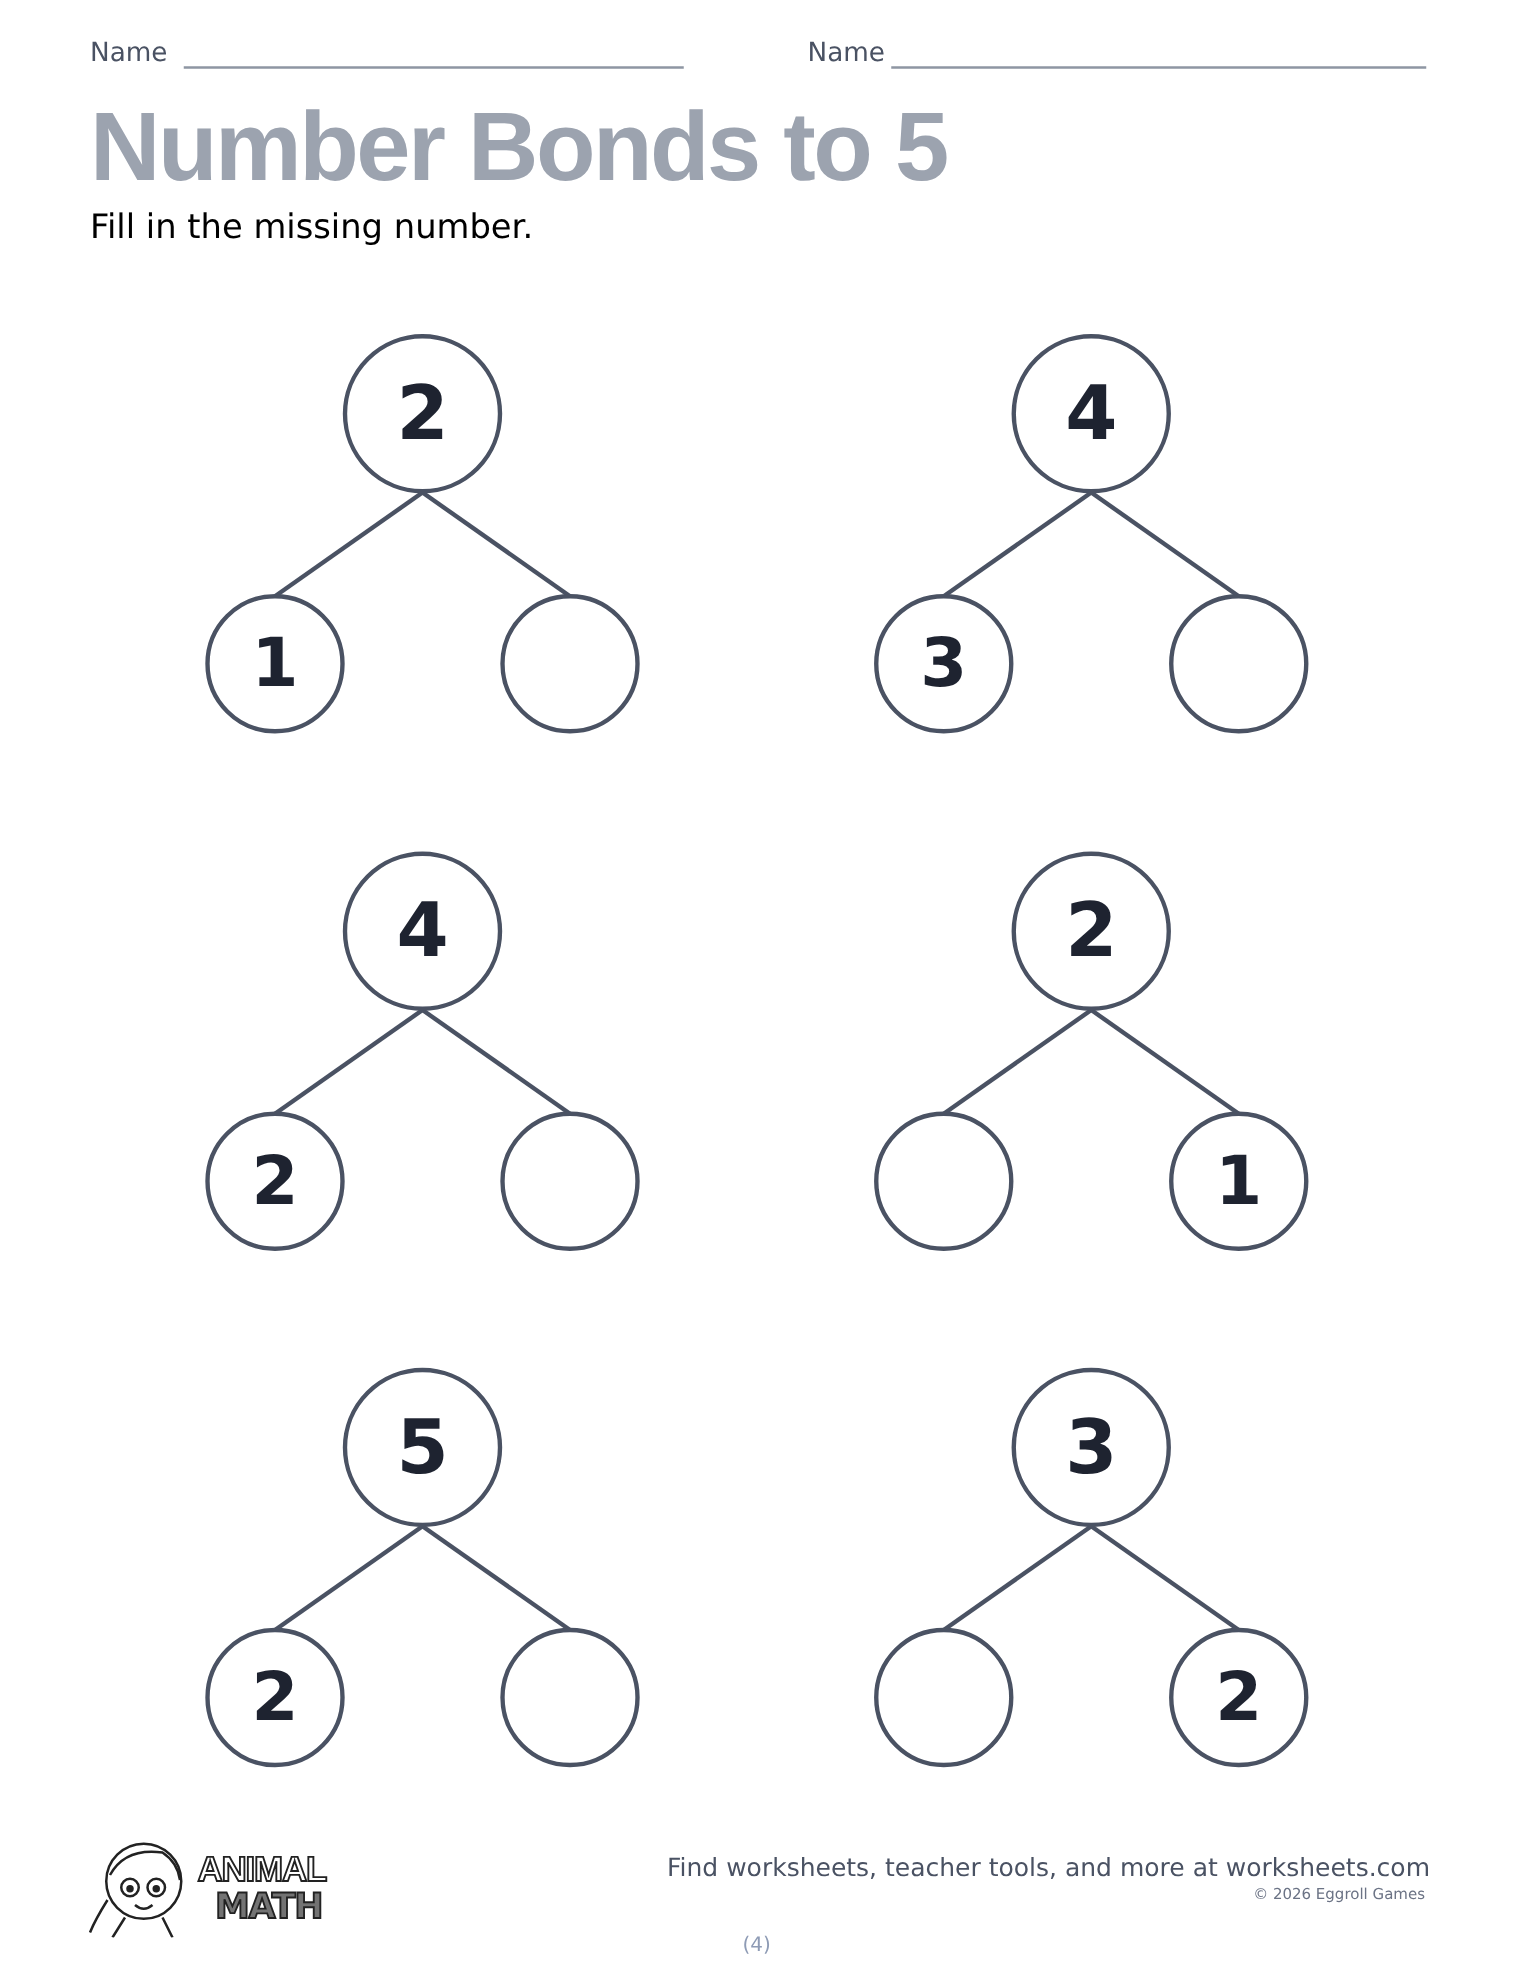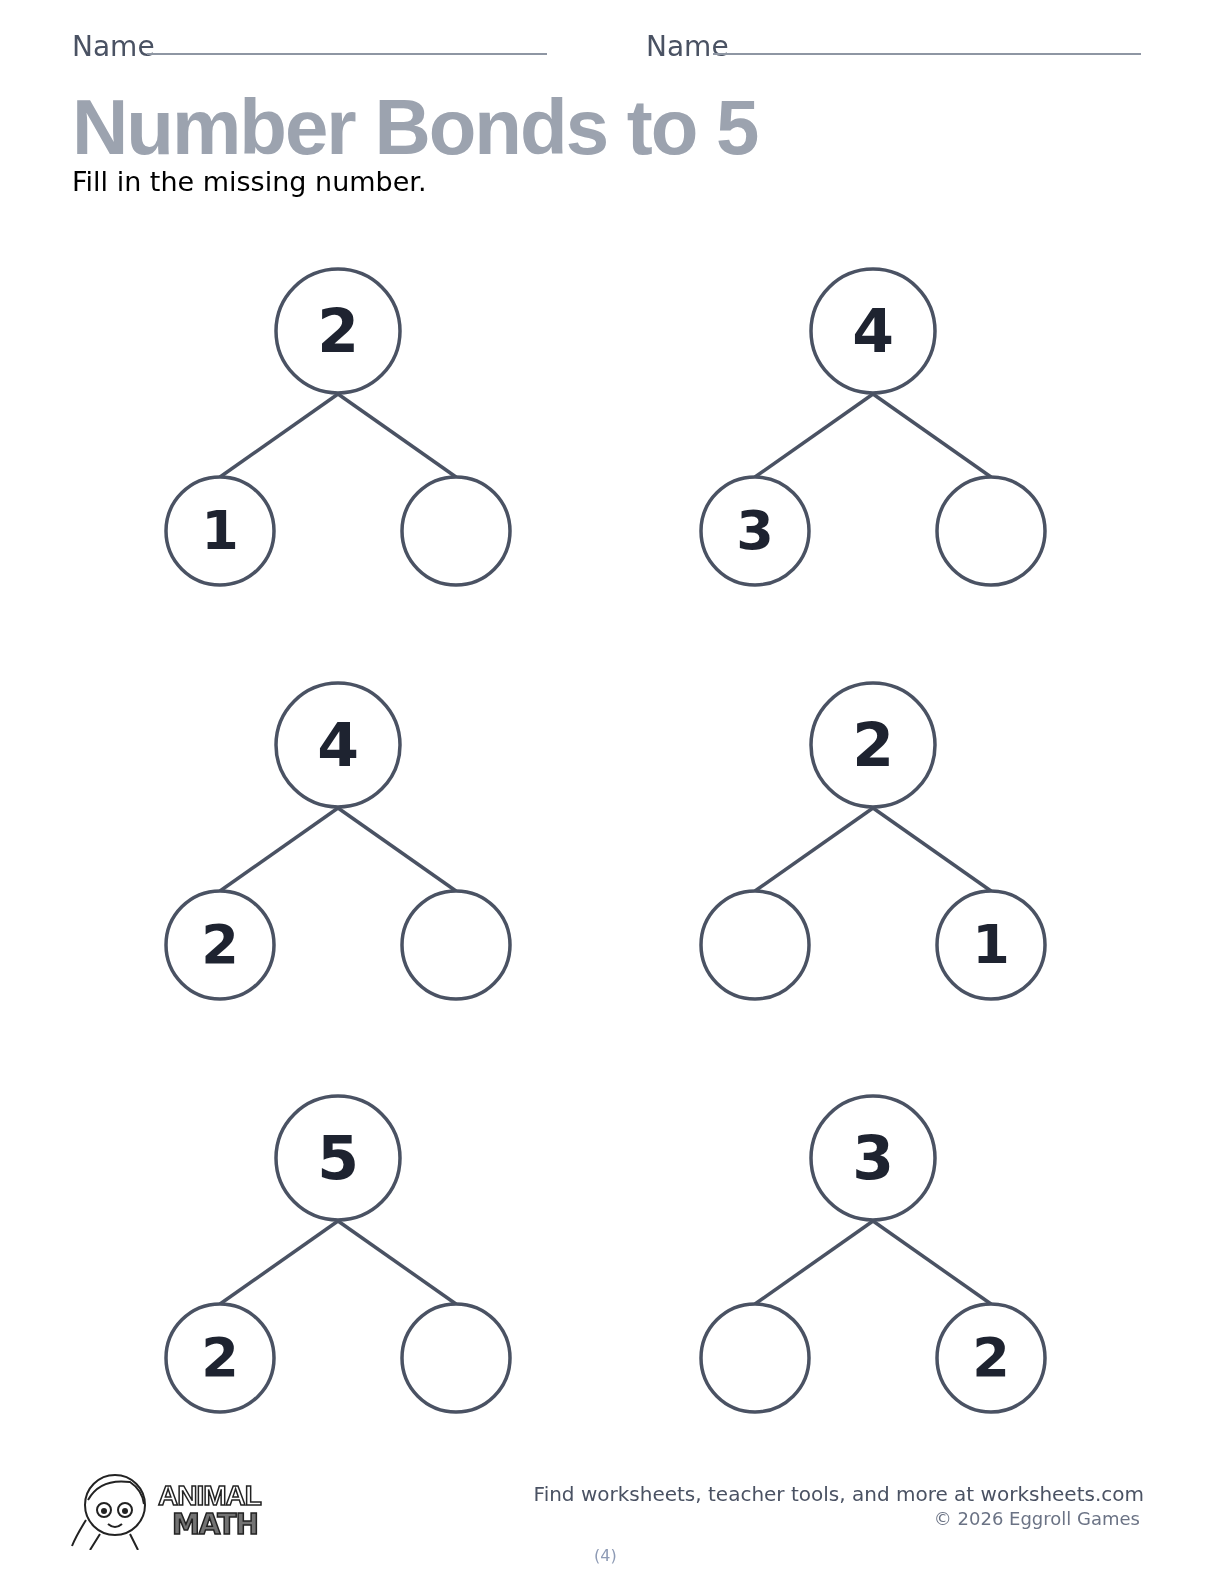--- a/index.html
+++ b/index.html
@@ -1,27 +1,27 @@
 <!DOCTYPE html>
 <html><head>
 <meta charset="utf-8">
 <style>
   html, body { margin:0; padding:0; background:#ffffff; }
   body { width:1224px; height:1584px; position:relative; overflow:hidden; font-family:"DejaVu Sans", sans-serif; color:#4a5263; }
-  .field-label { position:absolute; top:30px; font-size:28px; color:#4a5263; }
+  .field-label { position:absolute; top:30px; font-size:21px; color:#4a5263; }
   .field-line { position:absolute; top:53px; height:2px; background:#8e96a3; }
-  .title { position:absolute; left:72px; top:78px; font-family:"Liberation Sans", sans-serif; font-weight:bold; font-size:78px; color:#9ca3af; letter-spacing:-2px; line-height:1;margin-top:10px; }
+  .title { position:absolute; left:72px; top:78px; font-family:"Liberation Sans", sans-serif; font-weight:bold; font-size:78px; color:#9ca3af; letter-spacing:-2px; line-height:1; }
   .subtitle { position:absolute; left:72px; top:166px; font-size:27px; color:#000000; }
   .bond { position:absolute; width:360px; height:330px; }
   .bond svg { position:absolute; left:0; top:0; }
   .num { position:absolute; font-family:"DejaVu Sans", sans-serif; font-weight:bold; color:#1e2330; text-align:center; line-height:1; }
   .num.top { font-size:60px; }
   .num.part { font-size:54px; }
   .footer-text { position:absolute; right:80px; top:1482px; font-size:20px; color:#4a5263; text-align:right; }
-  .footer-copy { position:absolute; right:84px; top:1508px; font-size:18px; color:#6b7385; text-align:right; }
+  .footer-copy { position:absolute; right:84px; top:1508px; font-size:12px; color:#6b7385; text-align:right; }
   .page-num { position:absolute; left:594px; top:1546px; font-size:16px; color:#8e9bb5; }
   .logo { position:absolute; left:70px; top:1470px; width:220px; height:80px; }
 </style>
 </head>
 <body>
 
 <div class="field-label" style="left:72px;">Name</div>
 <div class="field-line" style="left:147px; width:400px;"></div>
 <div class="field-label" style="left:646px;">Name</div>
 <div class="field-line" style="left:713px; width:428px;"></div>

